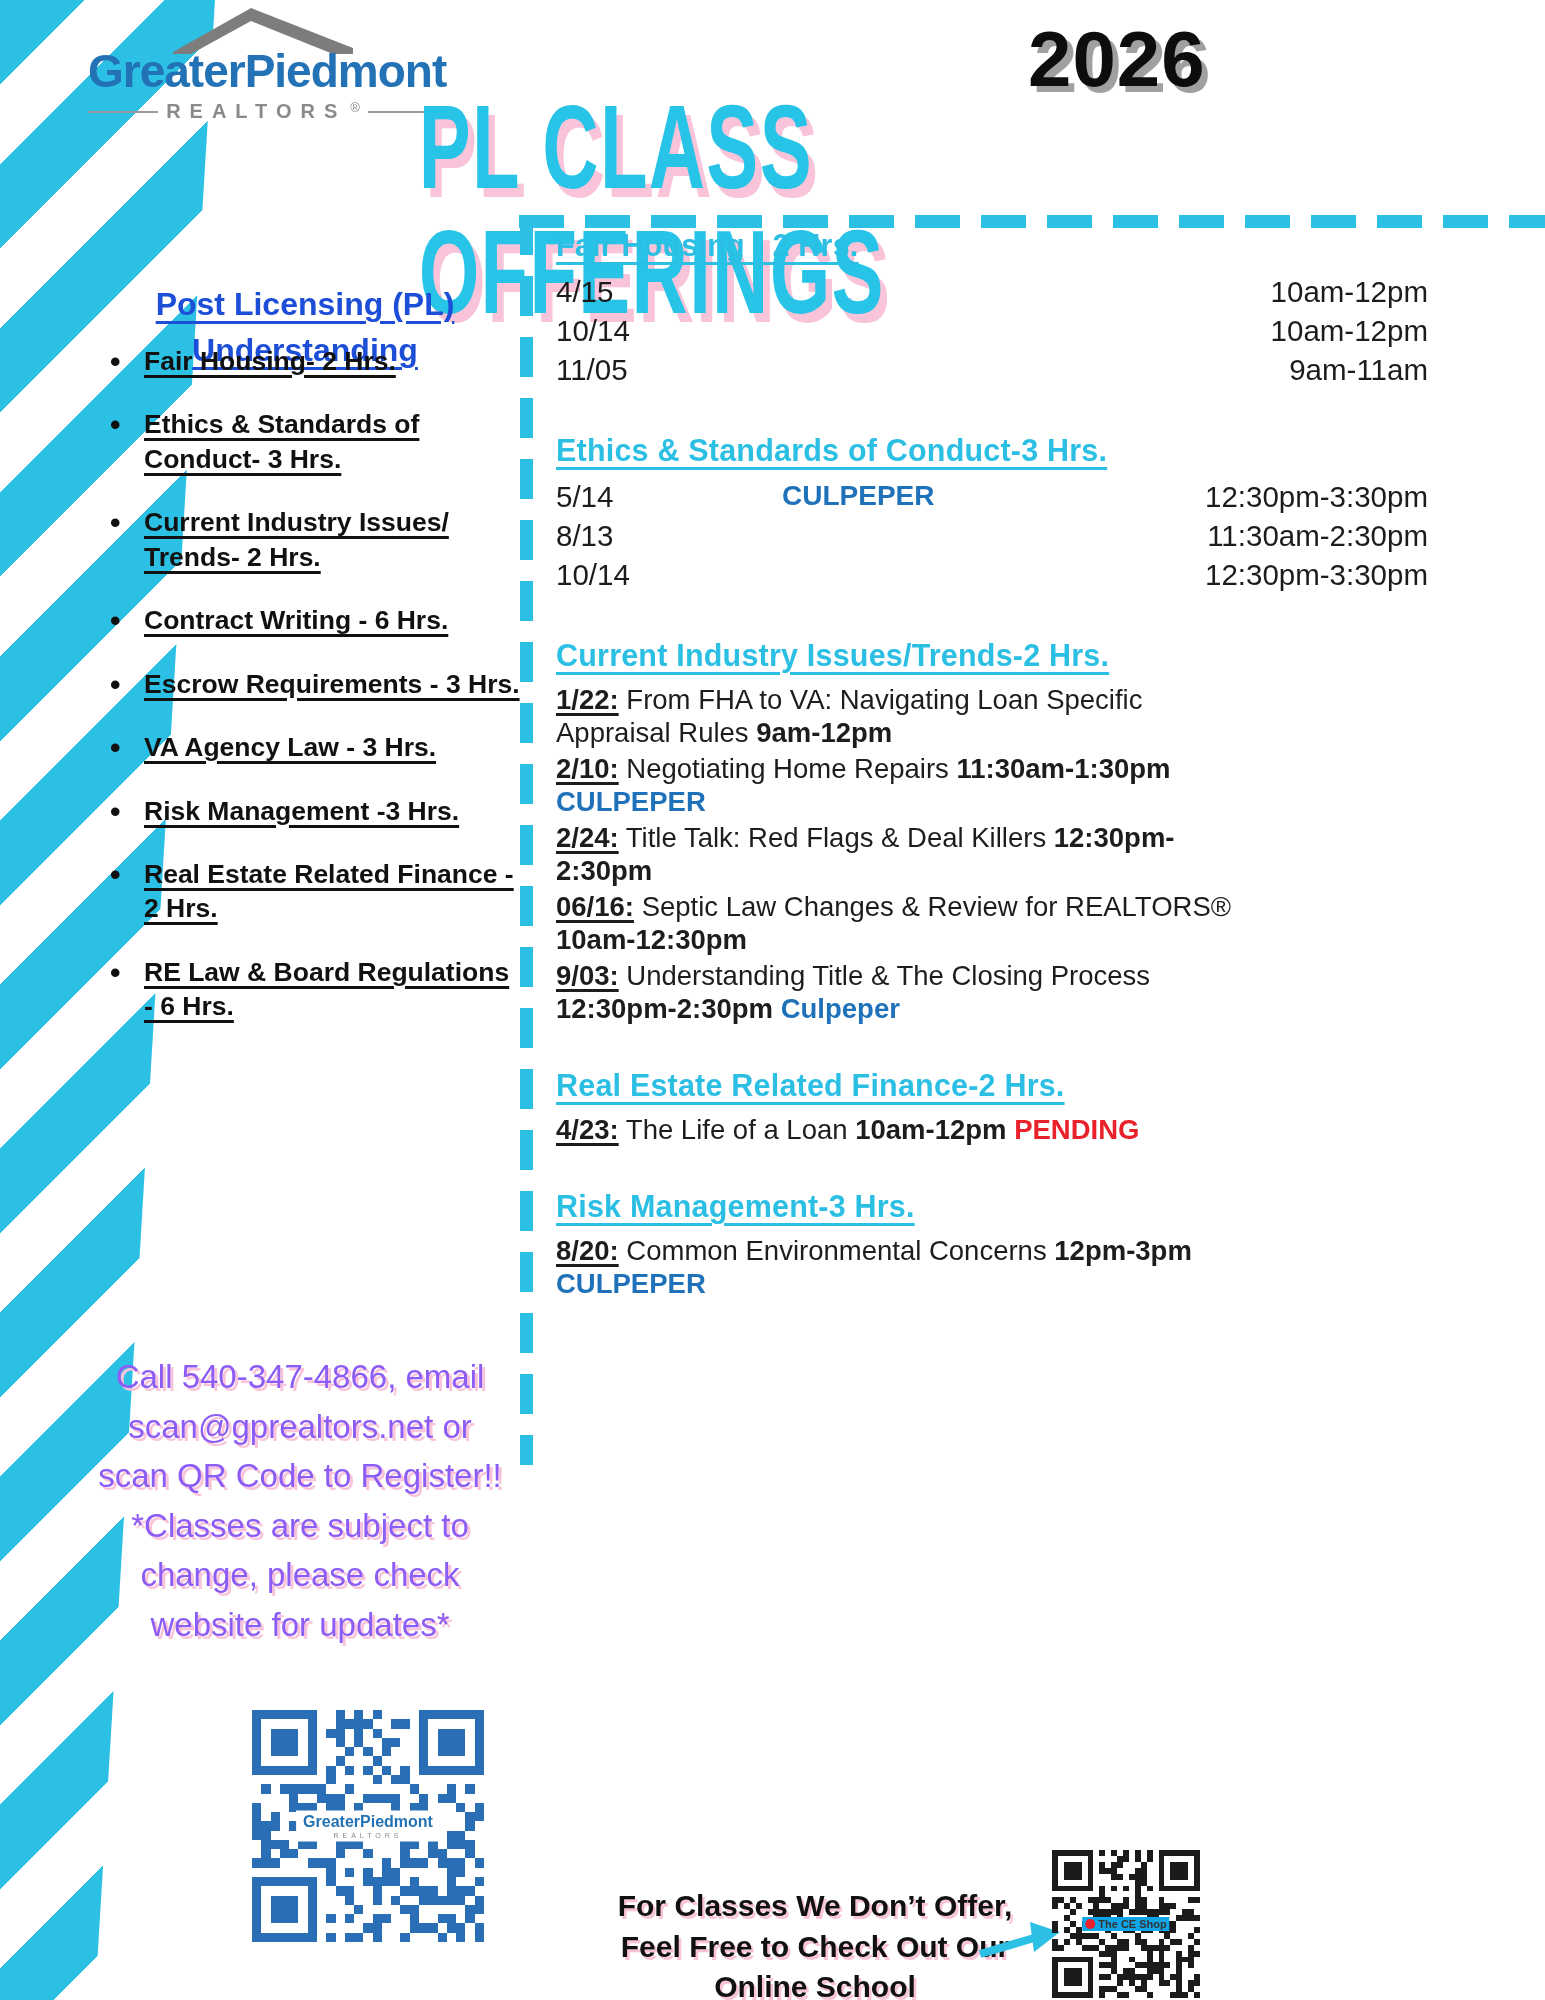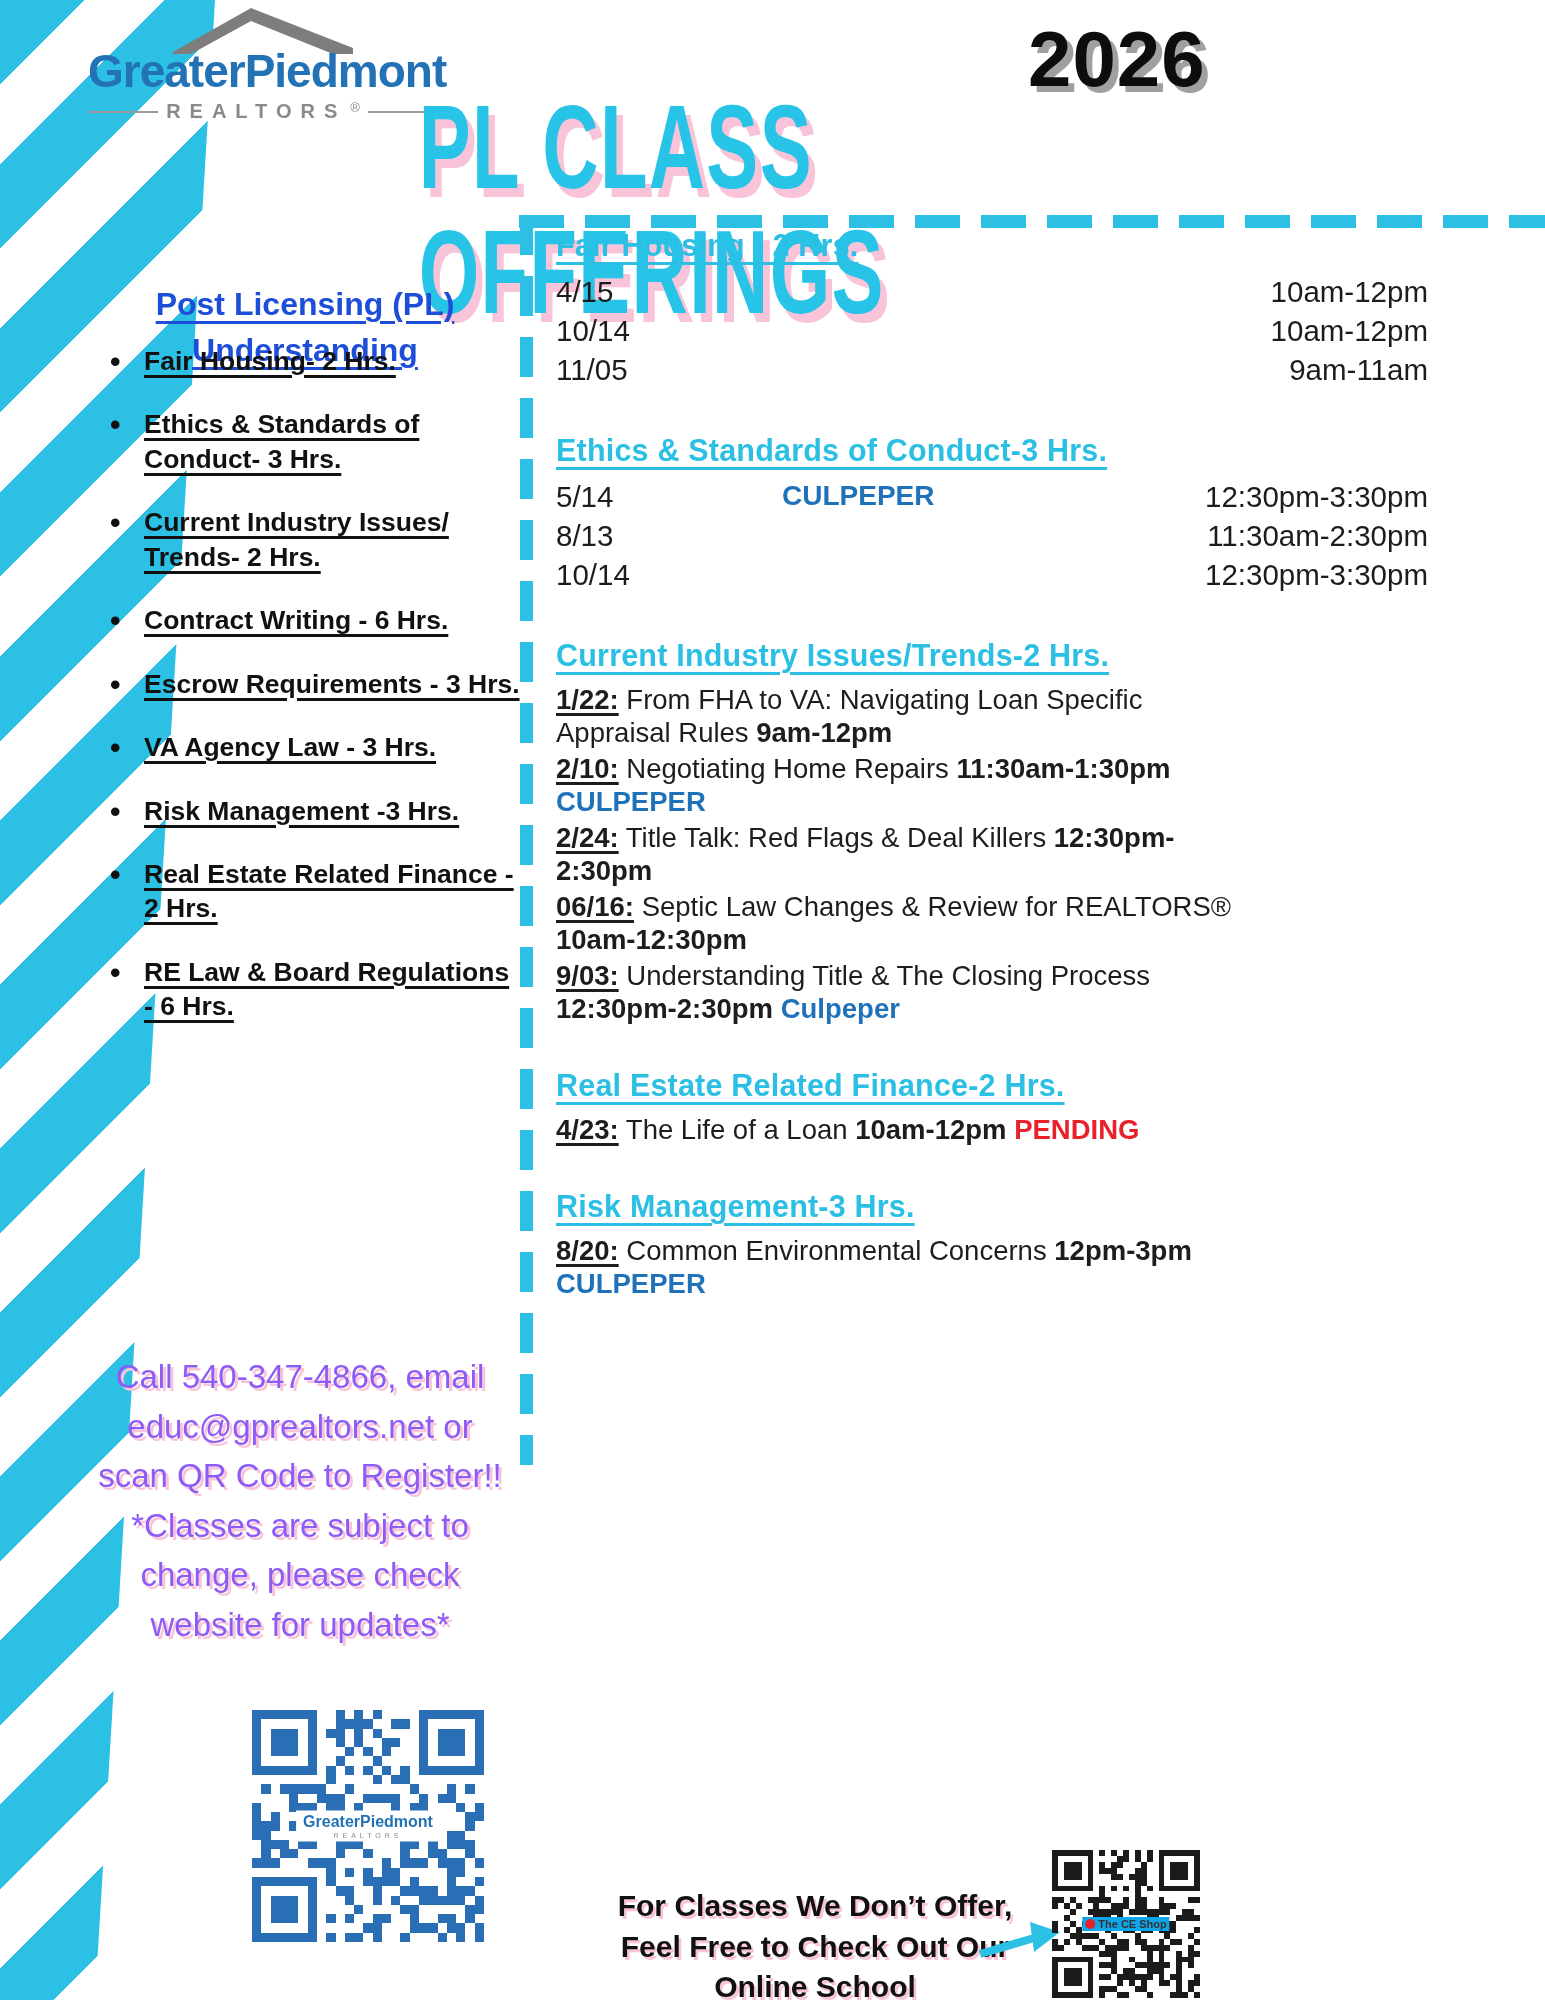--- a/index.html
+++ b/index.html
@@ -130,21 +130,21 @@
   <li>Contract Writing - 6 Hrs.</li>
   <li>Escrow Requirements - 3 Hrs.</li>
   <li>VA Agency Law - 3 Hrs.</li>
   <li>Risk Management -3 Hrs.</li>
   <li>Real Estate Related Finance - 2 Hrs.</li>
   <li>RE Law &amp; Board Regulations - 6 Hrs.</li>
 </ul>
 
 <div class="contact">
   <div>Call 540-347-4866, email</div>
-  <div>educ@gprealtors.net or</div>
+  <div>scan@gprealtors.net or</div>
   <div>scan QR Code to Register!!</div>
   <div>*Classes are subject to</div>
   <div>change, please check</div>
   <div>website for updates*</div>
 </div>
 
 <div class="qr1">
   <svg id="qr1svg" viewBox="0 0 25 25" fill="#2a6fb5">
       <rect x="0" y="0" width="1" height="1"></rect>
       <rect x="1" y="0" width="1" height="1"></rect>

